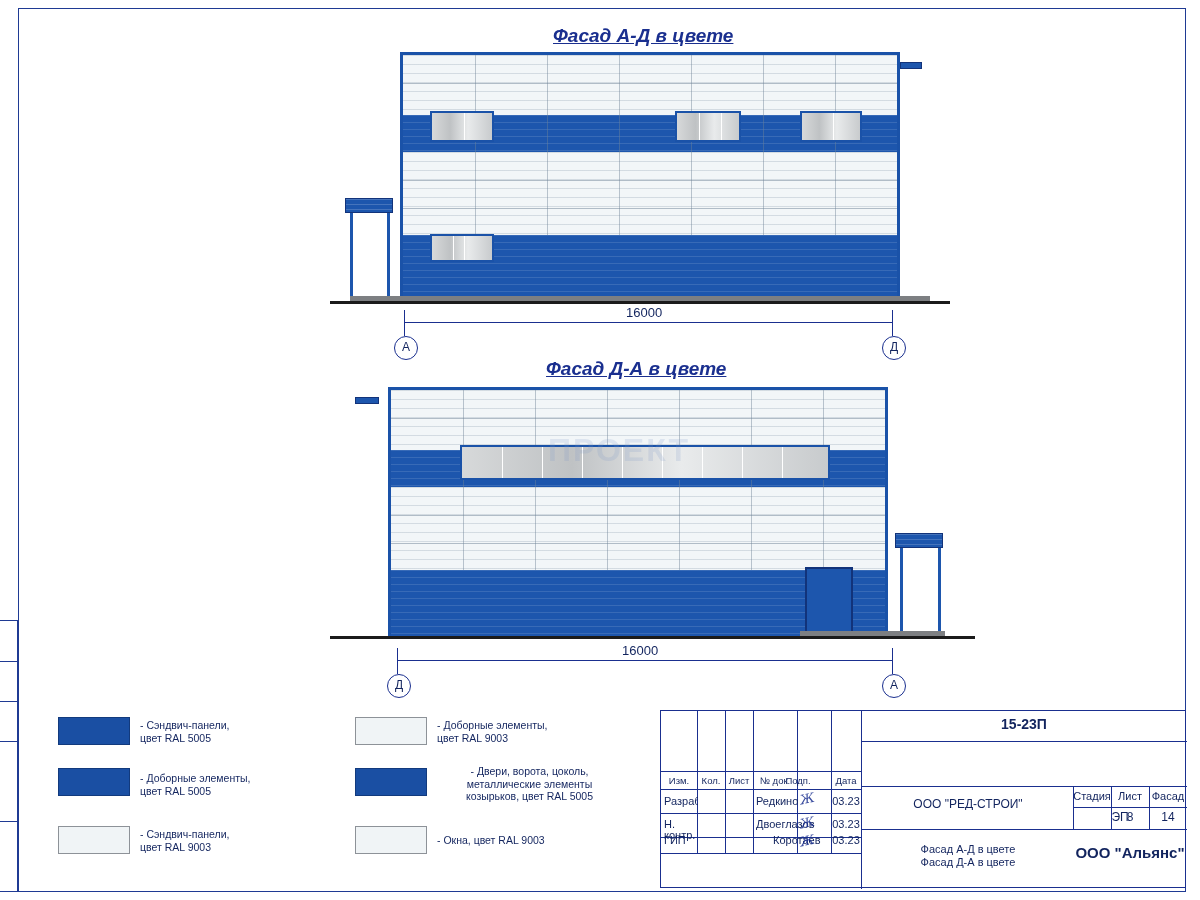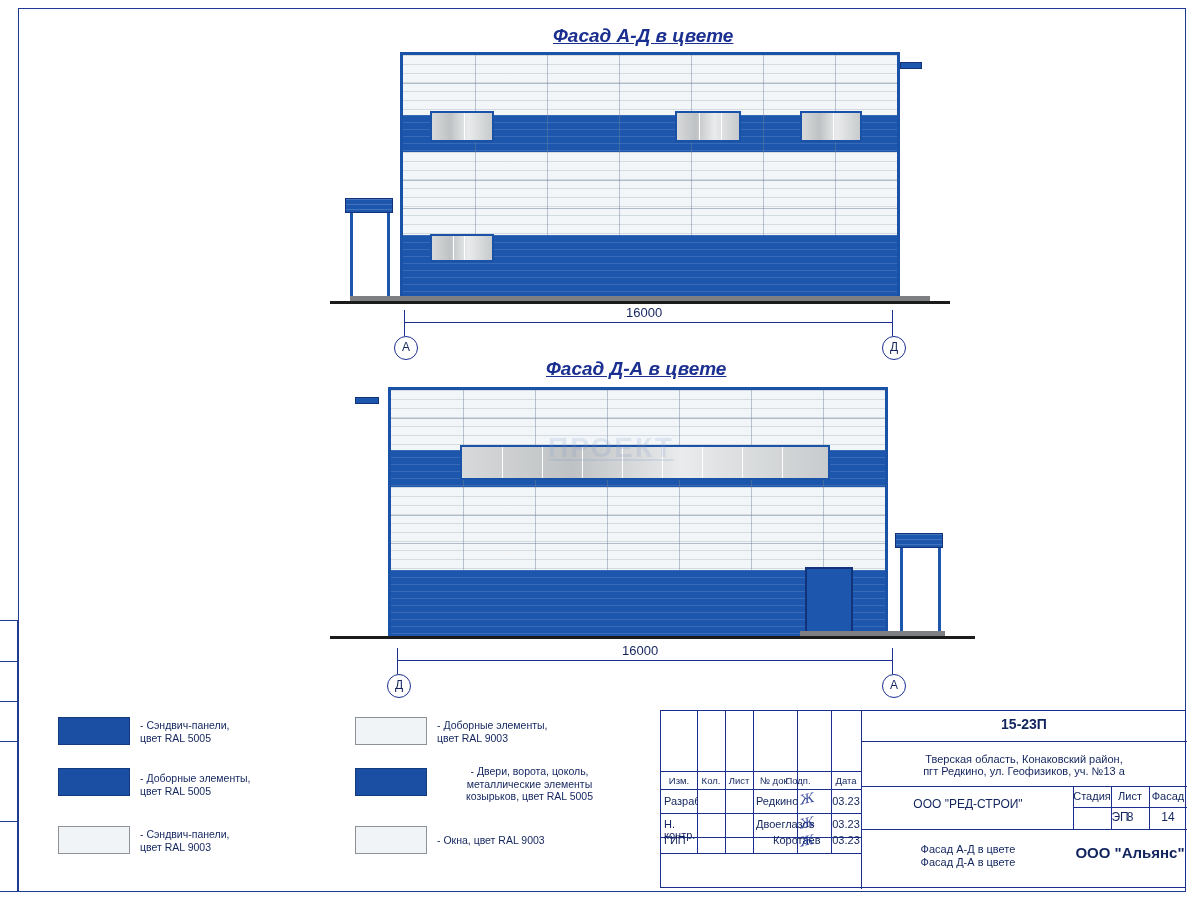--- a/index.html
+++ b/index.html
@@ -236,26 +236,25 @@
     position: absolute;
     font-family: "DejaVu Serif", serif;
     font-style: italic;
     font-size: 13px;
     color: #1a2f8f;
     transform: rotate(-12deg);
     opacity: .85;
   }
   .watermark {
     position: absolute;
-    font-size: 28px;
+    font-size: 32px;
     font-weight: bold;
     color: rgba(120,150,200,0.18);
     letter-spacing: 2px;
     pointer-events: none;
-    text-decoration: underline;
   }
 </style>
 </head>
 <body>
 
 <div id="sheet">
 
   <div class="frame-outer"></div>
   <div class="frame-left-strip">
     <div class="tick" style="top:40px"></div>
@@ -425,22 +424,20 @@
     <div class="vline" style="left:136px; top:0; height:142px;"></div>
     <div class="vline" style="left:170px; top:0; height:142px;"></div>
     <div class="vline" style="left:200px; top:0; height:178px;"></div>
 
     <div class="vline" style="left:412px; top:75px; height:43px;"></div>
     <div class="vline" style="left:450px; top:75px; height:43px;"></div>
     <div class="vline" style="left:488px; top:75px; height:43px;"></div>
 
     <div class="cell c14" style="left:200px; top:8px; width:326px;">15-23П</div>
 
-    <div class="cell c11" style="left:204px; top:42px; width:318px; line-height:12px;">Тверская область, Конаковский район,
-пгт Редкино, ул. Геофизиков, уч. №13 а</div>
 
     <div class="cell" style="left:0px; top:64px; width:36px;">Изм.</div>
     <div class="cell" style="left:36px; top:64px; width:28px;">Кол.</div>
     <div class="cell" style="left:64px; top:64px; width:28px;">Лист</div>
     <div class="cell" style="left:92px; top:64px; width:44px;">№ док.</div>
     <div class="cell" style="left:120px; top:64px; width:34px;">Подп.</div>
     <div class="cell" style="left:170px; top:64px; width:30px;">Дата</div>
 
     <div class="cell left c11" style="left:3px; top:85px; width:34px;">Разраб.</div>
     <div class="cell left c11" style="left:95px; top:85px; width:76px;">Редкино</div>

